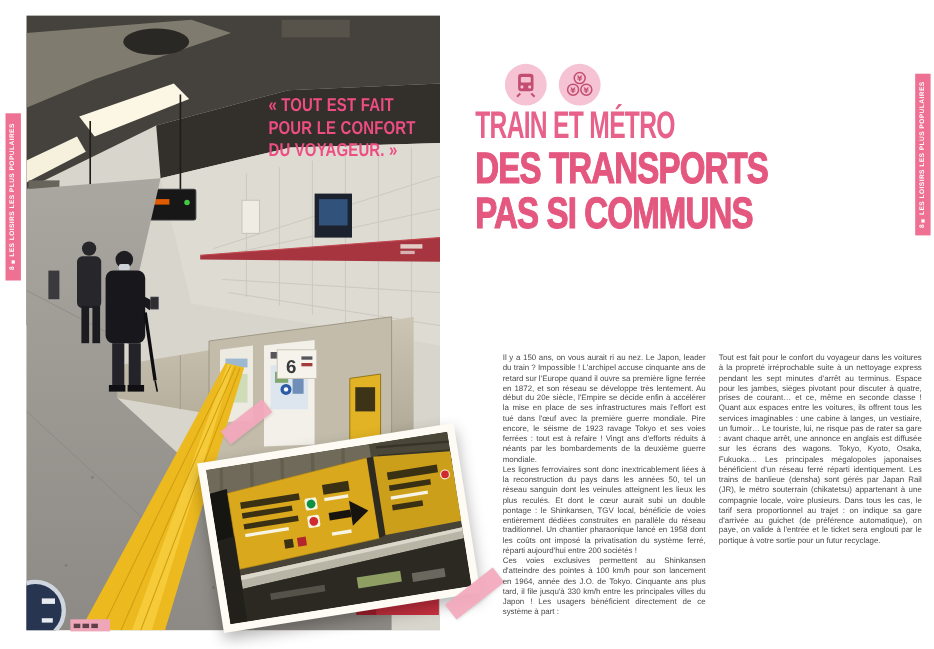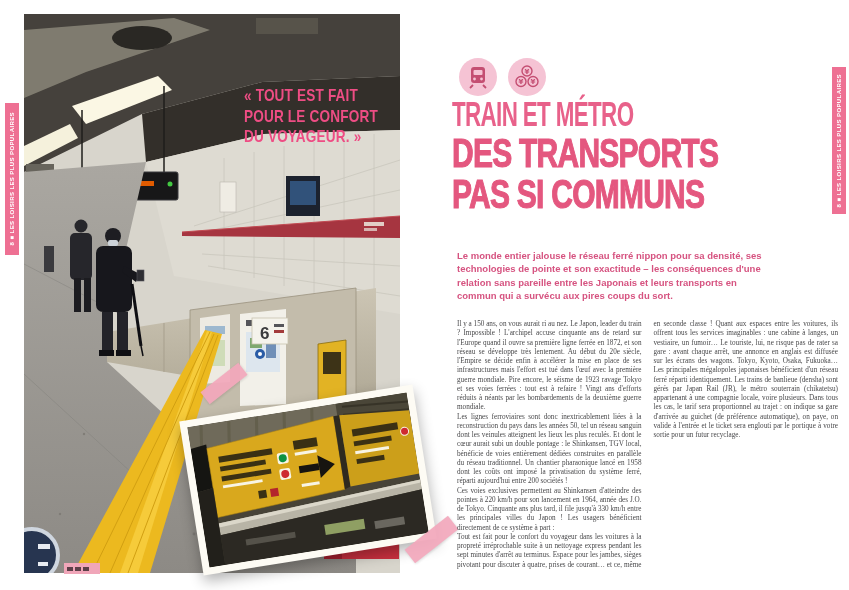--- a/index.html
+++ b/index.html
@@ -30,33 +30,33 @@
   .tape{position:absolute;background:#f3a8bc;opacity:.92;box-shadow:0 1px 3px rgba(0,0,0,.15);}
   .tape1{left:200px;top:376px;width:48px;height:15px;transform:rotate(-38deg);}
   .tape2{left:404px;top:531px;width:55px;height:17px;transform:rotate(-38deg);}
 
   
   .icon-circle{position:absolute;width:38px;height:38px;border-radius:50%;background:#f5c3d4;
                display:flex;align-items:center;justify-content:center;}
   .icon-train{left:459px;top:58px;}
   .icon-coins{left:508px;top:58px;}
 
-  .title{position:absolute;left:452px;top:95px;color:#e8618a;}
+  .title{position:absolute;left:432px;top:95px;color:#e8618a;}
   .title div{white-space:nowrap;transform-origin:left top;}
   .t1{font-size:35px;font-weight:bold;transform:scaleX(.64);letter-spacing:-1px;line-height:38px;}
   .t2,.t3{font-size:40px;font-weight:bold;transform:scaleX(.75);letter-spacing:-1px;line-height:41px;
           color:#e4577f;-webkit-text-stroke:1.1px #e4577f;}
 
   .intro{position:absolute;left:457px;top:249px;width:316px;font-size:9.5px;font-weight:bold;
          line-height:13.4px;color:#d65380;}
 
   .cols{position:absolute;left:457px;top:320px;width:381px;height:256px;
         column-count:2;column-gap:12px;column-fill:auto;
         font-size:7.2px;line-height:9.25px;color:#48484a;text-align:justify;}
-  .cols p{margin:0;font-family:Liberation Serif, serif;}
+  .cols p{margin:0;}
 </style>
 </head>
 <body>
 
 <div class="spread">
 
   <div class="tab tab-left">
     <span class="vtxt"><b>8</b> ■ <span>LES LOISIRS LES PLUS POPULAIRES</span></span>
   </div>
 
@@ -316,26 +316,25 @@
       <text x="16.5" y="20.1" font-size="7" font-weight="bold" fill="#c44e72" font-family="DejaVu Sans, sans-serif">¥</text>
     </svg>
   </div>
 
   <div class="title">
     <div class="t1">TRAIN ET MÉTRO</div>
     <div class="t2">DES TRANSPORTS</div>
     <div class="t3">PAS SI COMMUNS</div>
   </div>
 
-  <div class="intro">Le monde entier jalouse le réseau ferré nippon pour sa densité, ses technologies de pointe et son exactitude – les conséquences d'une relation sans pareille entre les Japonais et leurs transports en commun qui a survécu aux pires coups du sort.</div>
 
   <div class="cols">
     <p>Il y a 150 ans, on vous aurait ri au nez. Le Japon, leader du train ? Impossible ! L'archipel accuse cinquante ans de retard sur l'Europe quand il ouvre sa première ligne ferrée en 1872, et son réseau se développe très lentement. Au début du 20e siècle, l'Empire se décide enfin à accélérer la mise en place de ses infrastructures mais l'effort est tué dans l'œuf avec la première guerre mondiale. Pire encore, le séisme de 1923 ravage Tokyo et ses voies ferrées : tout est à refaire ! Vingt ans d'efforts réduits à néants par les bombardements de la deuxième guerre mondiale.</p>
     <p>Les lignes ferroviaires sont donc inextricablement liées à la reconstruction du pays dans les années 50, tel un réseau sanguin dont les veinules atteignent les lieux les plus reculés. Et dont le cœur aurait subi un double pontage : le Shinkansen, TGV local, bénéficie de voies entièrement dédiées construites en parallèle du réseau traditionnel. Un chantier pharaonique lancé en 1958 dont les coûts ont imposé la privatisation du système ferré, réparti aujourd'hui entre 200 sociétés !</p>
-    <p>Ces voies exclusives permettent au Shinkansen d'atteindre des pointes à 220 km/h pour son lancement en 1964, année des J.O. de Tokyo. Cinquante ans plus tard, il file jusqu'à 330 km/h entre les principales villes du Japon ! Les usagers bénéficient directement de ce système à part :</p>
+    <p>Ces voies exclusives permettent au Shinkansen d'atteindre des pointes à 100 km/h pour son lancement en 1964, année des J.O. de Tokyo. Cinquante ans plus tard, il file jusqu'à 330 km/h entre les principales villes du Japon ! Les usagers bénéficient directement de ce système à part :</p>
     <p>Tout est fait pour le confort du voyageur dans les voitures à la propreté irréprochable suite à un nettoyage express pendant les sept minutes d'arrêt au terminus. Espace pour les jambes, sièges pivotant pour discuter à quatre, prises de courant… et ce, même en seconde classe ! Quant aux espaces entre les voitures, ils offrent tous les services imaginables : une cabine à langes, un vestiaire, un fumoir… Le touriste, lui, ne risque pas de rater sa gare : avant chaque arrêt, une annonce en anglais est diffusée sur les écrans des wagons. Tokyo, Kyoto, Osaka, Fukuoka… Les principales mégalopoles japonaises bénéficient d'un réseau ferré réparti identiquement. Les trains de banlieue (densha) sont gérés par Japan Rail (JR), le métro souterrain (chikatetsu) appartenant à une compagnie locale, voire plusieurs. Dans tous les cas, le tarif sera proportionnel au trajet : on indique sa gare d'arrivée au guichet (de préférence automatique), on paye, on valide à l'entrée et le ticket sera englouti par le portique à votre sortie pour un futur recyclage.</p>
   </div>
 
   <div class="tab tab-right">
     <span class="vtxt"><b>8</b> ■ <span>LES LOISIRS LES PLUS POPULAIRES</span></span>
   </div>
 
 </div>
 
 </body></html>

